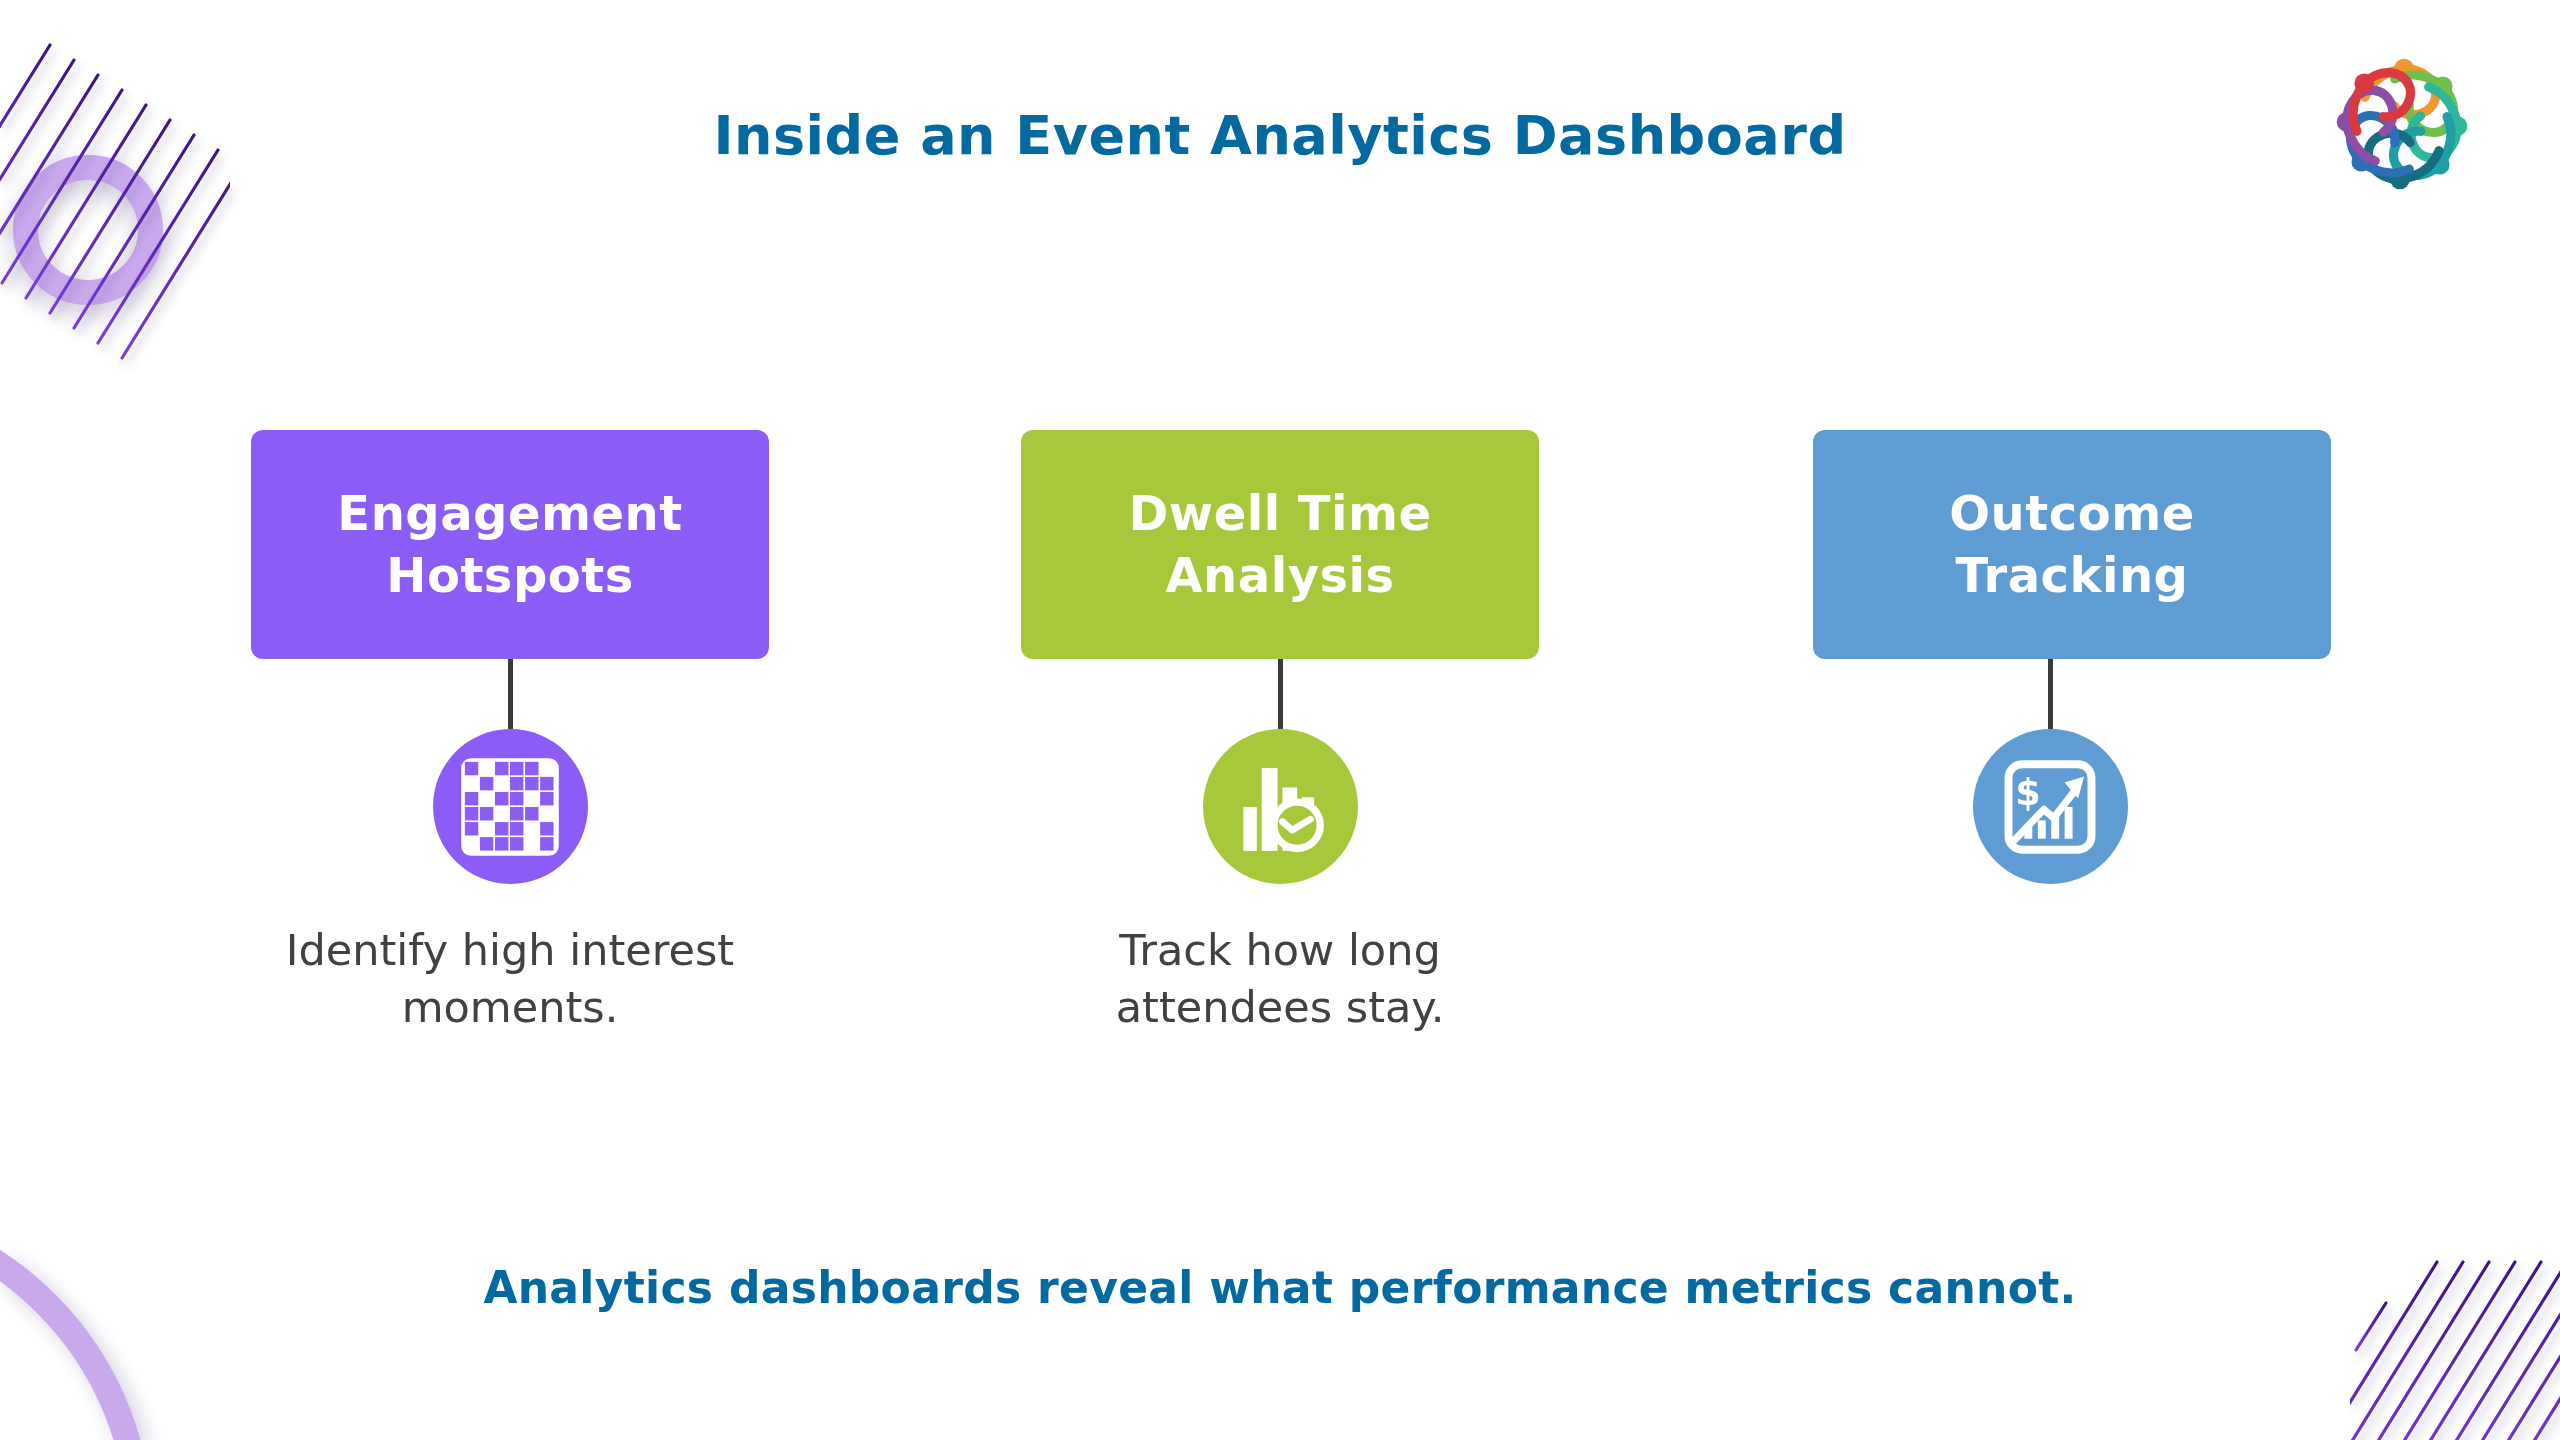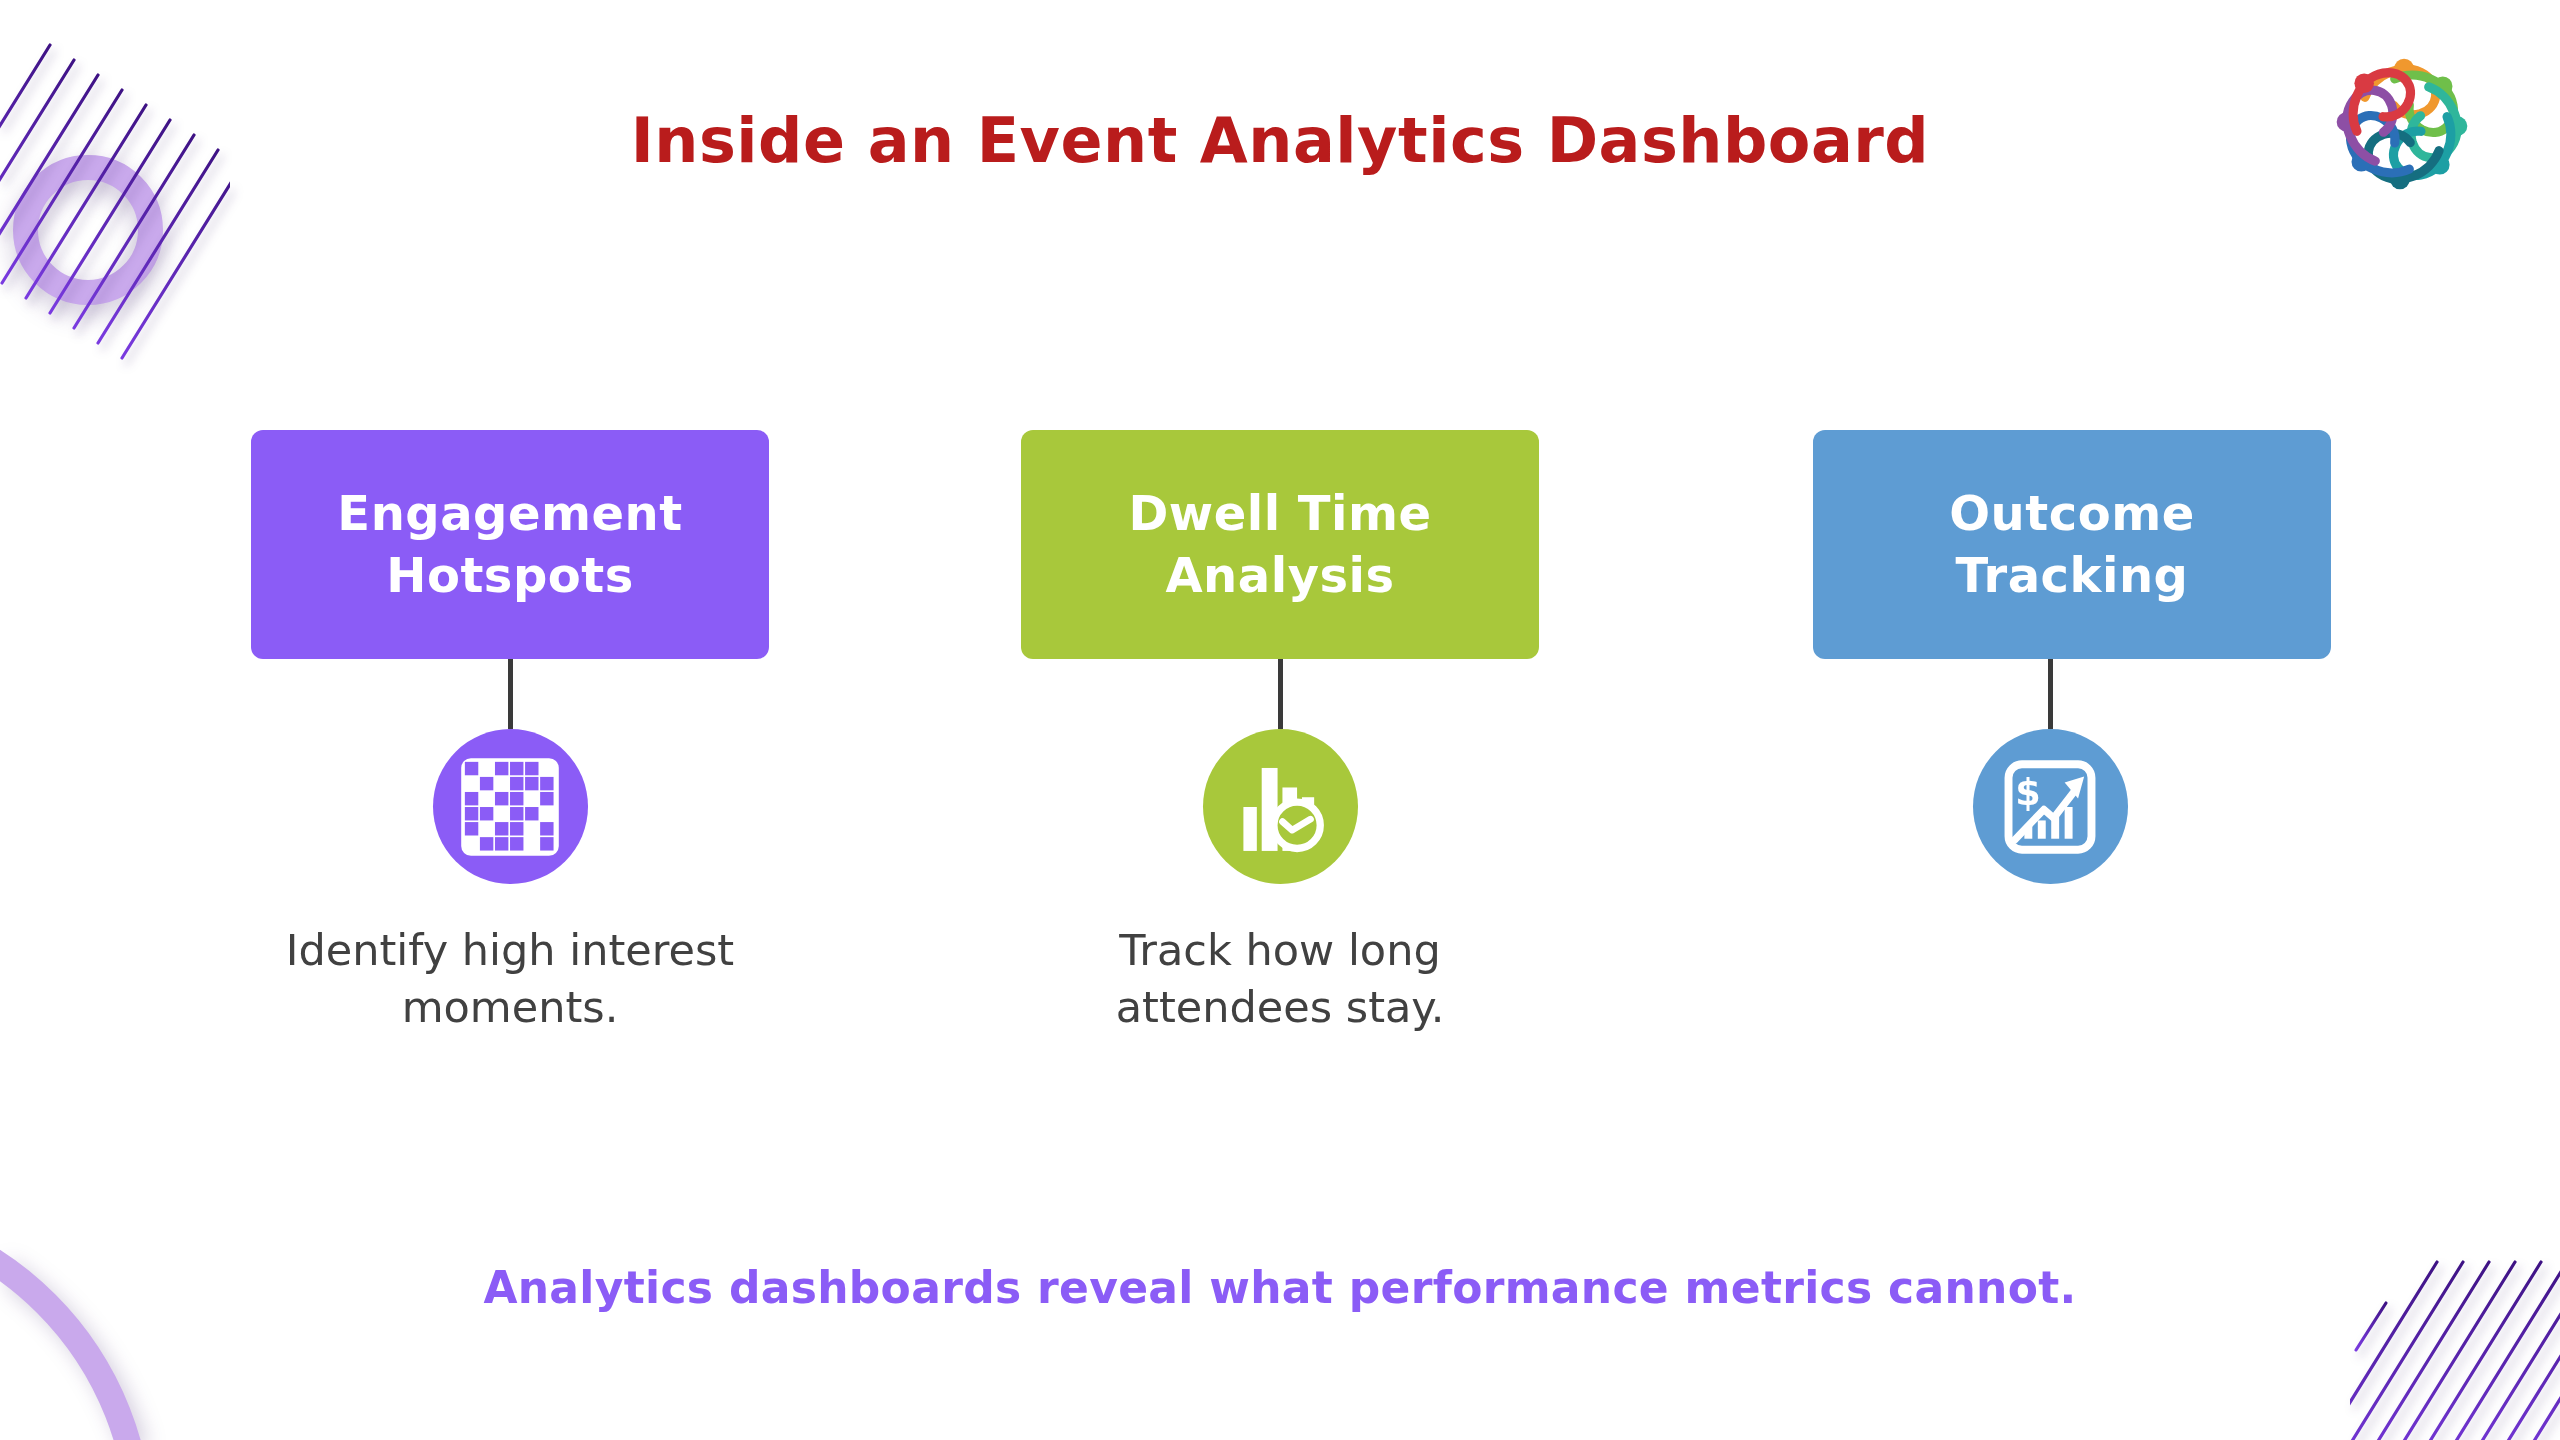--- a/index.html
+++ b/index.html
@@ -3,21 +3,21 @@
 <meta charset="utf-8">
 <style>
   html,body{margin:0;padding:0;background:#fff;}
   .page{
     position:relative;width:2560px;height:1440px;background:#ffffff;
     font-family:"DejaVu Sans","Liberation Sans",sans-serif;overflow:hidden;
   }
   
   .title{
     position:absolute;top:104px;left:0;right:0;text-align:center;
-    font-size:62px;font-weight:800;color:#b91c1c;letter-spacing:.5px;white-space:nowrap;
+    font-size:54px;font-weight:800;color:#0369a1;letter-spacing:.5px;white-space:nowrap;
   }
   .logo{position:absolute;top:52px;right:86px;width:144px;height:144px;}
   
   .ring-tl{
     position:absolute;left:13px;top:155px;width:100px;height:100px;border-radius:50%;
     border:25px solid #C9A9EC;filter:drop-shadow(0 10px 12px rgba(40,10,90,.22));
   }
   .hatch-tl{position:absolute;left:0;top:0;width:230px;height:370px;filter:drop-shadow(4px 6px 5px rgba(40,10,90,.25));}
   .arc-bl{position:absolute;left:0;top:1200px;width:360px;height:240px;filter:drop-shadow(8px 8px 10px rgba(40,10,90,.2));}
   .hatch-br{position:absolute;right:0;bottom:0;width:210px;height:200px;filter:drop-shadow(4px 6px 5px rgba(40,10,90,.25));}
@@ -33,21 +33,21 @@
     width:155px;height:155px;border-radius:50%;display:flex;align-items:center;justify-content:center;
   }
   .badge svg{width:122px;height:122px;}
   .desc{
     margin-top:38px;text-align:center;font-size:43px;color:#414141;line-height:1.33;
     font-family:"DejaVu Sans","Liberation Sans",sans-serif;
   }
   
   .footer{
     position:absolute;top:1262px;left:0;right:0;text-align:center;
-    font-size:44px;font-weight:700;color:#8b5cf6;letter-spacing:.3px;
+    font-size:44px;font-weight:700;color:#0369a1;letter-spacing:.3px;
   }
 </style>
 </head>
 <body>
 
 <div class="page">
 
   <div class="ring-tl"></div>
   <svg class="hatch-tl" viewBox="0 0 230 370">
     <defs>

